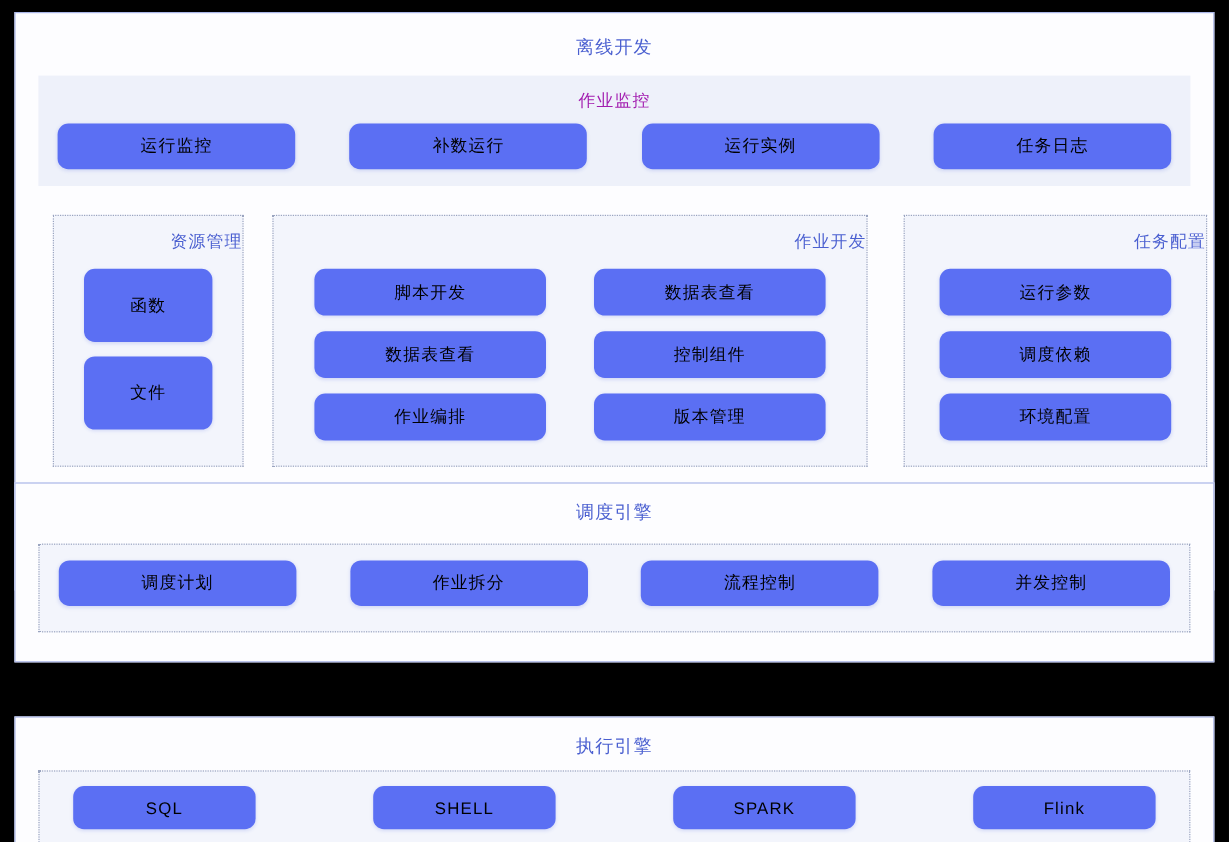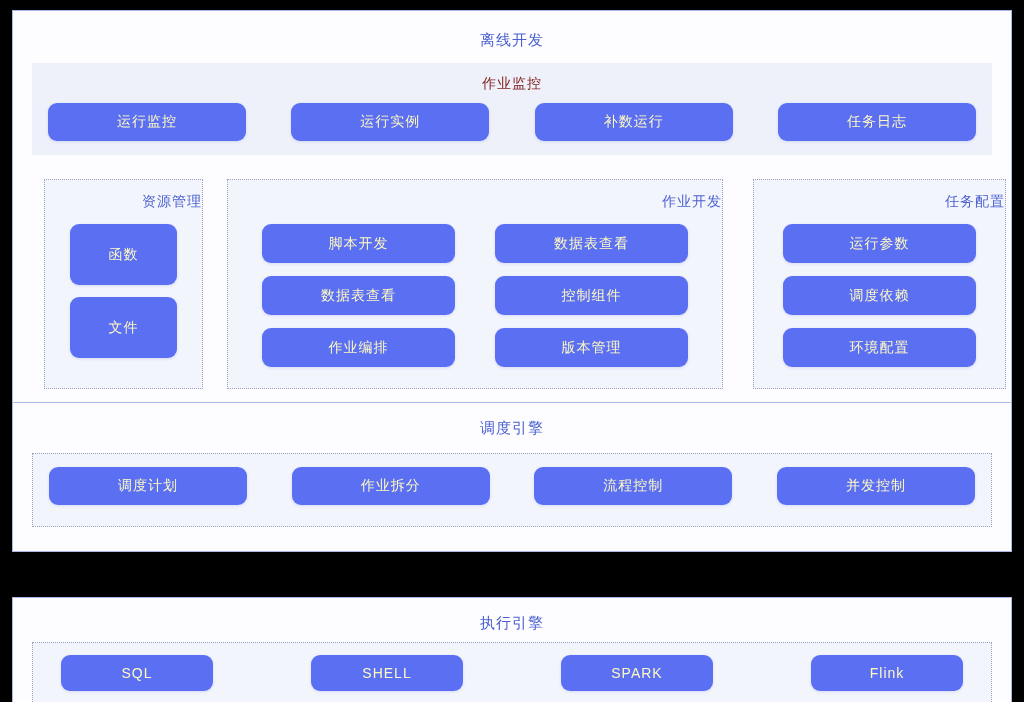--- a/index.html
+++ b/index.html
@@ -56,39 +56,39 @@
     box-sizing: border-box;
   }
   #monitor-box {
     top: 52px;
     height: 92px;
     display: flex;
     flex-direction: column;
   }
   .sub-title {
     text-align: center;
-    color: #7f1d1d;
+    color: #a21caf;
     font-size: 14px;
     line-height: 1;
     padding-top: 13px;
     letter-spacing: 1px;
   }
 
   
   .dotted-box {
     position: absolute;
     border: 1px dotted #9aa4bf;
     background: #f3f5fc;
     box-sizing: border-box;
   }
 
   
   .btn {
     background: #5b6ff3;
-    color: #fef9c3;
+    color: #000000;
     border-radius: 9px;
     font-size: 14px;
     display: flex;
     align-items: center;
     justify-content: center;
     letter-spacing: 1px;
     box-sizing: border-box;
     border: none;
     font-family: inherit;
     box-shadow: 0 1px 3px rgba(80,100,220,0.18);
@@ -157,22 +157,22 @@
 
 <div class="stage">
 
   <section class="panel" id="panel-offline">
     <div class="panel-title">离线开发</div>
 
     <div class="soft-box" id="monitor-box">
       <div class="sub-title">作业监控</div>
       <div class="btn-row">
         <button class="btn">运行监控</button>
+        <button class="btn">补数运行</button>
         <button class="btn">运行实例</button>
-        <button class="btn">补数运行</button>
         <button class="btn">任务日志</button>
       </div>
     </div>
 
     <div class="dotted-box" id="col-resource">
       <div class="col-title">资源管理</div>
       <div class="stack">
         <button class="btn">函数</button>
         <button class="btn">文件</button>
       </div>

